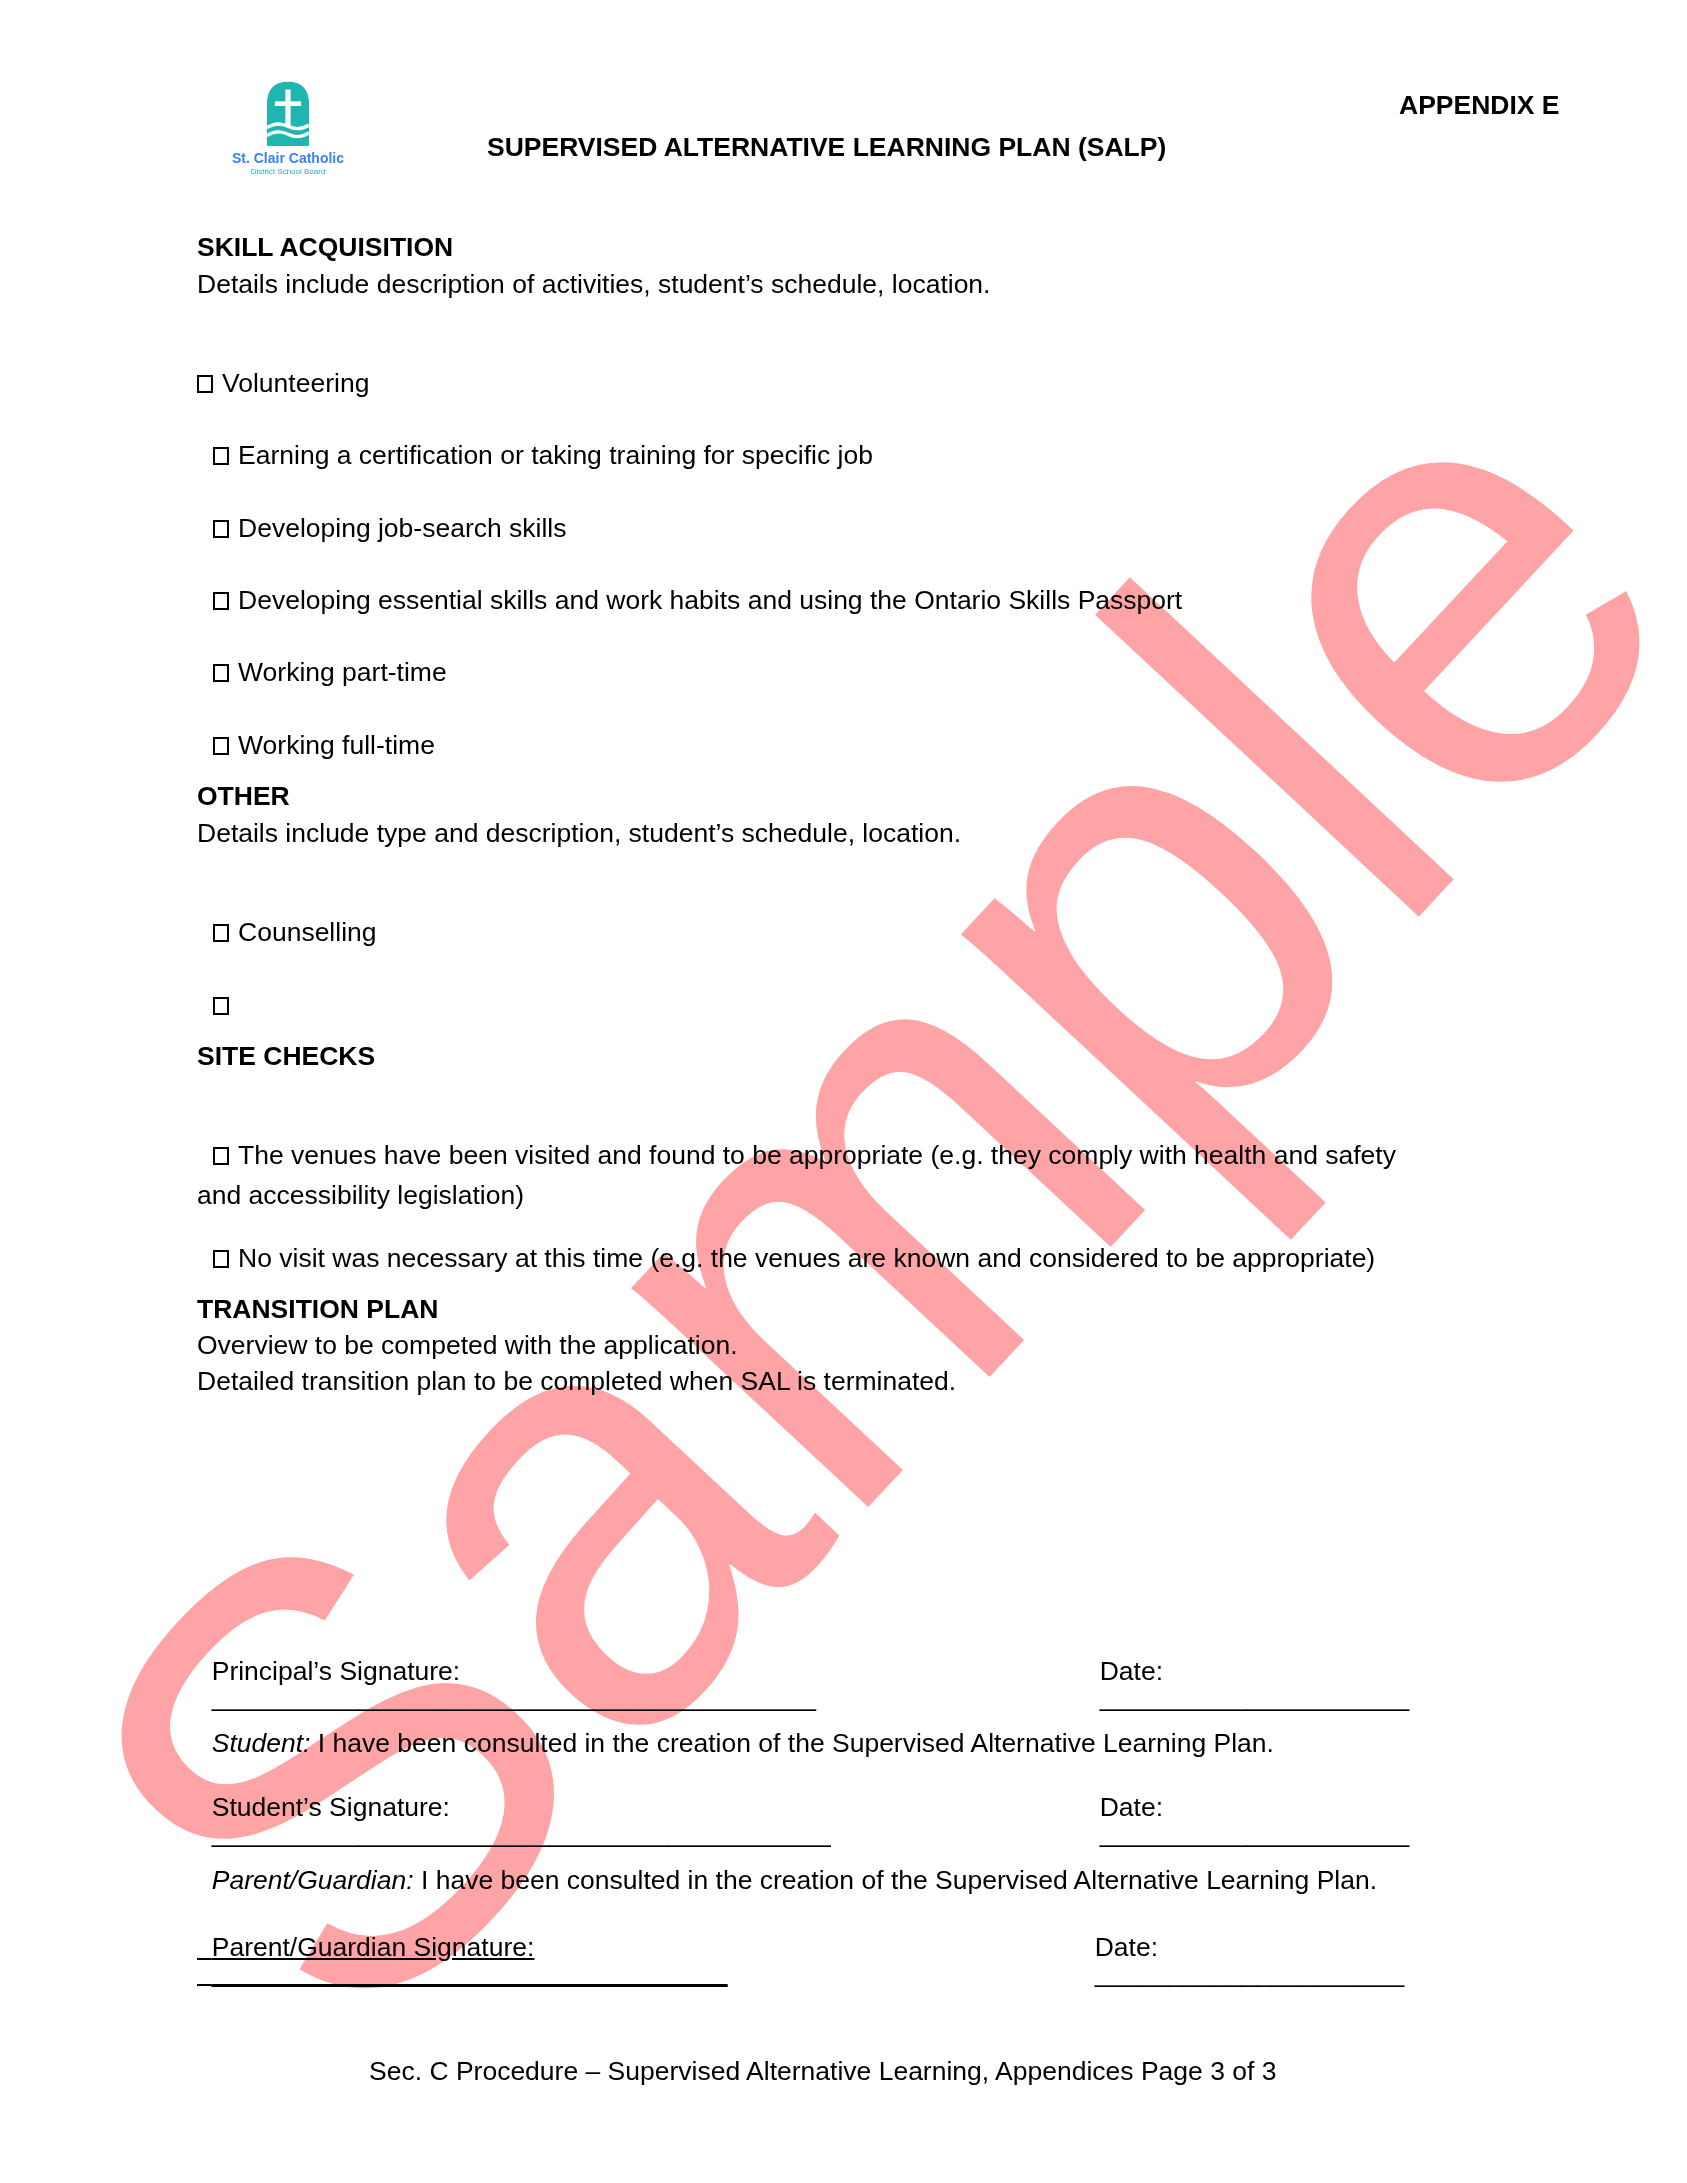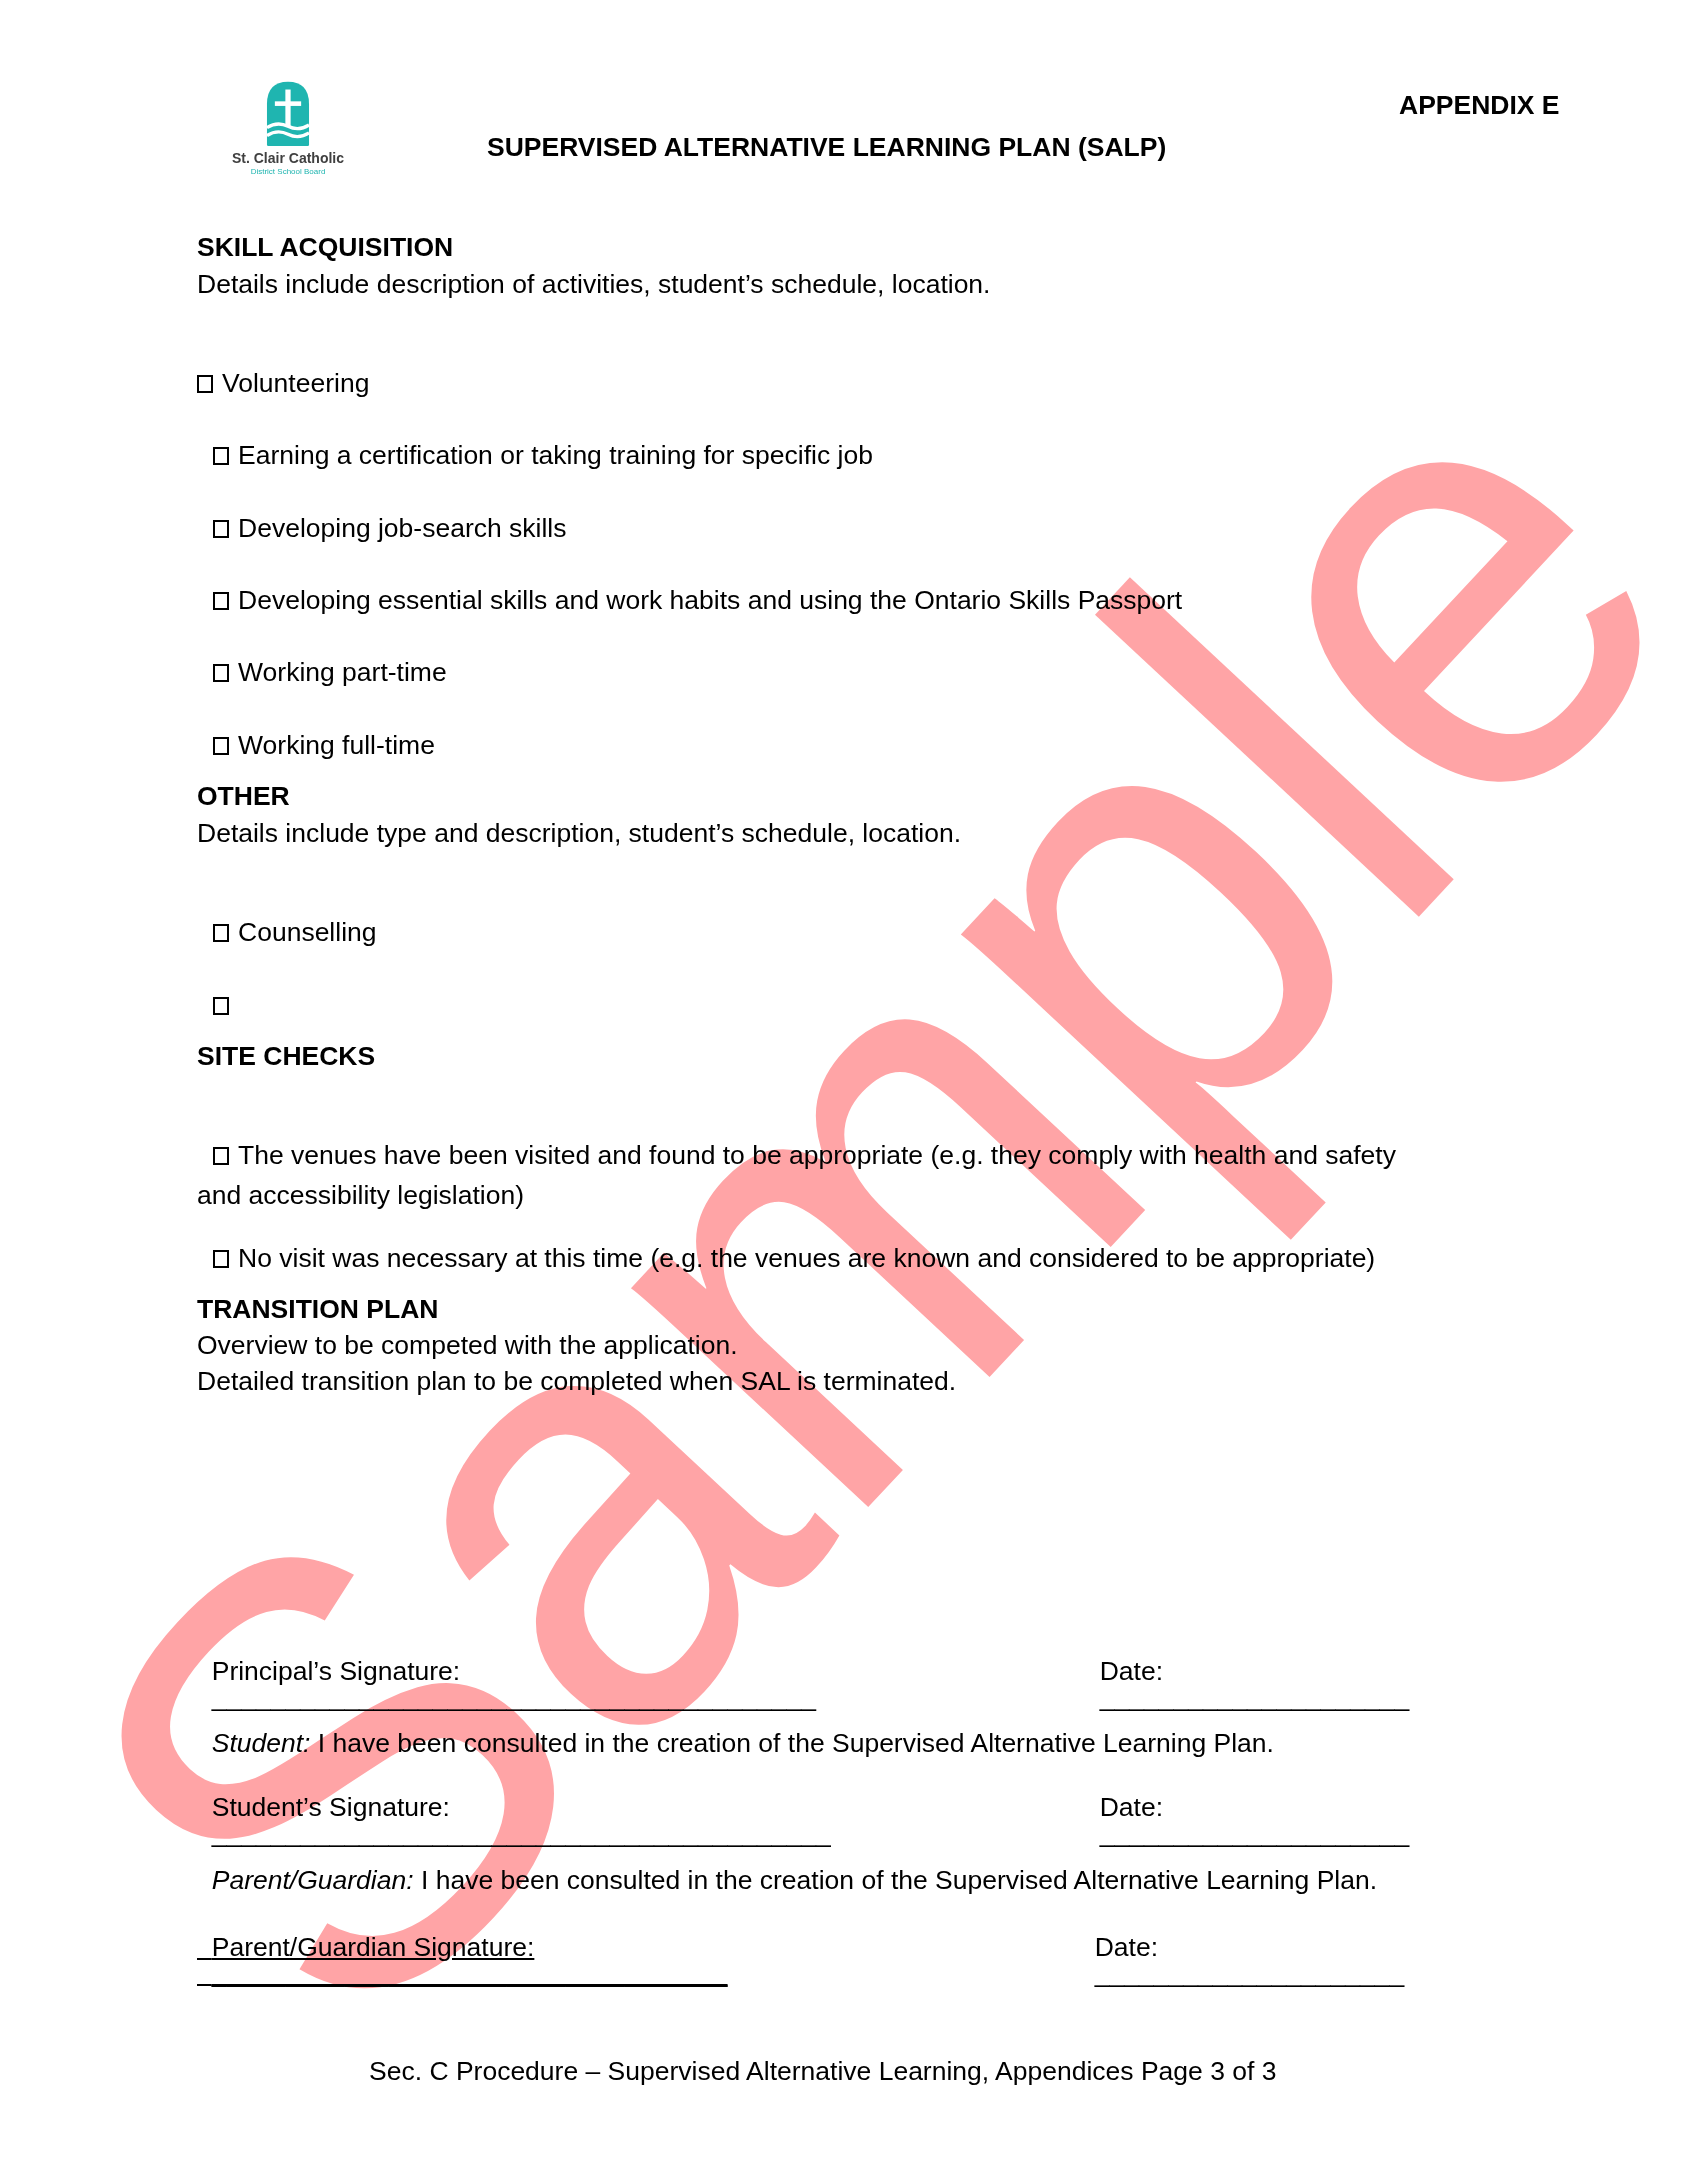--- a/index.html
+++ b/index.html
@@ -7,21 +7,21 @@
          font-family: "Liberation Sans", "DejaVu Sans", sans-serif; color: #000; }
   .abs { position: absolute; white-space: pre; line-height: 1; }
   .body-text { font-size: 26.5px; }
   .heading { font-size: 26.5px; font-weight: bold; }
   .title { font-size: 26.5px; font-weight: bold; }
   .chk { display: inline-block; width: 16px; height: 18px; border: 2px solid #000;
          box-sizing: border-box; margin-right: 9.3px; vertical-align: -1.3px; }
   .italic { font-style: italic; }
   .logo { position: absolute; left: 222px; top: 79px; width: 132px; height: 106px; }
   .logo-name { position: absolute; left: 0; top: 71px; width: 132px; text-align: center;
-               color: #404040; font-size: 14px; font-weight: bold; white-space: nowrap; }
+               color: #3b82f6; font-size: 14px; font-weight: bold; white-space: nowrap; }
   .logo-sub { position: absolute; left: 0; top: 88px; width: 132px; text-align: center;
               color: #1fb5b0; font-size: 8px; white-space: nowrap; }
   .watermark-layer { position: absolute; left: 0; top: 0; width: 1687px; height: 2183px;
                      pointer-events: none; mix-blend-mode: multiply; }
   .watermark { position: absolute; left: 873px; top: 1191px; color: #ffa4a6;
                font-size: 582px; line-height: 1; white-space: nowrap;
                transform: translate(-50%, -50%) rotate(-47deg) scaleY(1.05);
                transform-origin: center center; }
 </style>
 </head>

